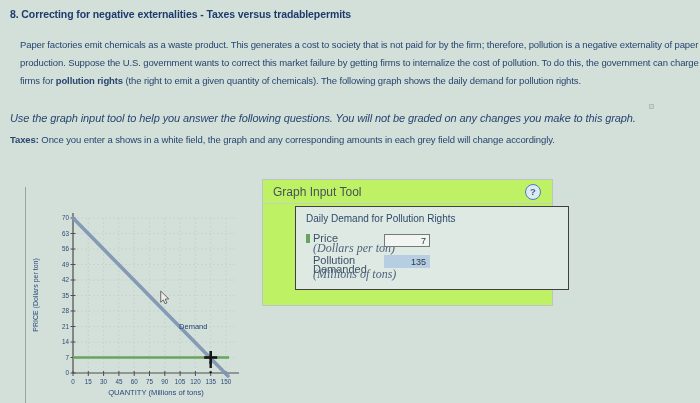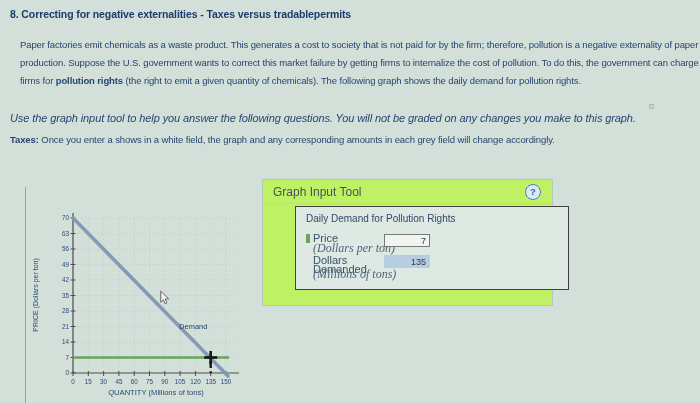--- a/index.html
+++ b/index.html
@@ -159,20 +159,20 @@
   <div class="git-header">
     <span class="t">Graph Input Tool</span>
     <span class="help">?</span>
   </div>
   <div class="git-card">
     <div class="card-title">Daily Demand for Pollution Rights</div>
     <span class="swatch"></span>
     <span class="lbl p-lbl">Price</span>
     <span class="unit p-unit">(Dollars per ton)</span>
     <input class="field f-price" value="7" style="">
-    <span class="lbl q-l1">Dollars</span>
+    <span class="lbl q-l1">Pollution</span>
     <span class="lbl q-l2">Demanded</span>
     <span class="unit q-unit">(Millions of tons)</span>
     <input class="field f-qty" readonly="" value="135" style="">
   </div>
 </div>
 
 <div class="artifact-dot"></div>
 
 </body></html>

